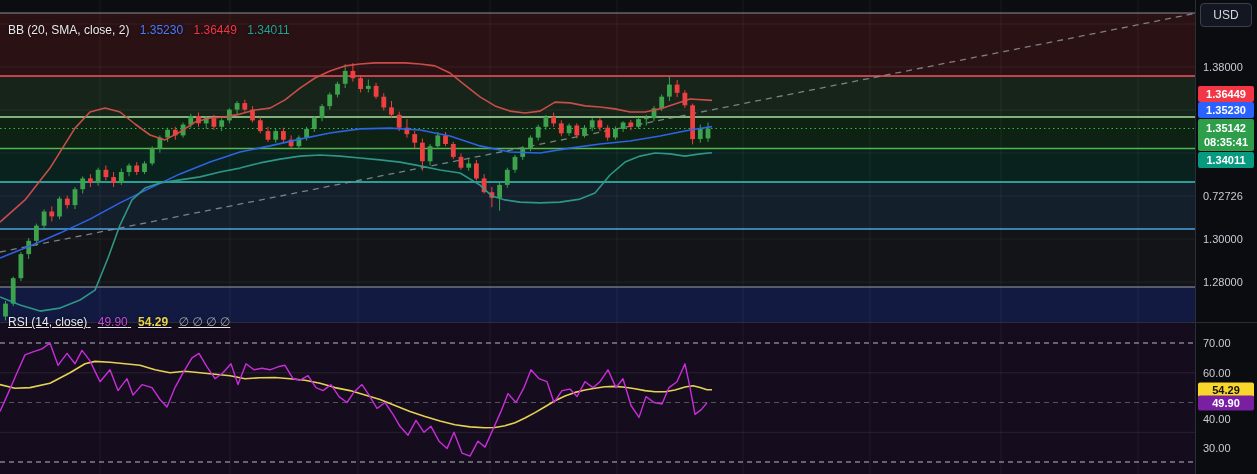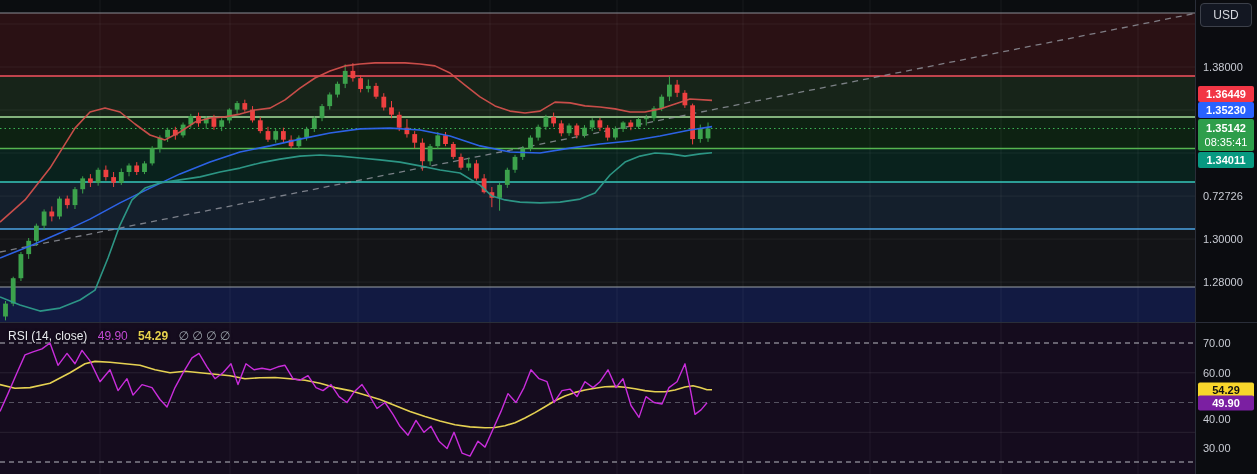--- a/index.html
+++ b/index.html
@@ -6,21 +6,21 @@
   #app{position:relative;width:1257px;height:474px;background:#0b0d10;overflow:hidden;
        font-family:"Liberation Sans","DejaVu Sans",sans-serif;-webkit-font-smoothing:antialiased;}
   svg{position:absolute;left:0;display:block;}
   #price-pane{top:0;}
   #rsi-pane{top:323px;}
   .legend{position:absolute;left:8px;z-index:30;font-size:12px;color:#e8eaee;white-space:nowrap;
           text-shadow:0 0 3px rgba(0,0,0,.7);}
   .legend .v{margin-left:7px;}
   #legend-row1{top:6px;}
   #legend-row2{top:23px;}
-  #rsi-legend{top:329px;}
+  #rsi-legend{top:315px;text-decoration:underline;}
   .green{color:#3cb454;} .blue{color:#4a7bff;} .red{color:#f23645;} .teal{color:#1fa393;}
   .purple{color:#c24ad4;} .yellow{color:#e7d24e;} .gray{color:#9aa0aa;}
   #axis{position:absolute;left:1195px;top:0;width:62px;height:474px;background:#0b0c10;
         border-left:1px solid #2a2e39;z-index:20;}
   .tick{position:absolute;left:7px;transform:translateY(-50%);font-size:11px;color:#c9ccd4;}
   .badge{position:absolute;left:2px;width:56px;transform:translateY(-50%);text-align:center;
          font-size:11px;line-height:15px;color:#fff;border-radius:2px;font-weight:bold;}
   #usd-btn{position:absolute;left:4px;top:3px;width:50px;height:22px;line-height:22px;text-align:center;
            color:#d6d8de;font-size:12px;border:1px solid #3c404a;border-radius:4px;background:#131722;cursor:pointer;}
   #pane-sep{position:absolute;left:0;top:322px;width:1257px;height:1px;background:#2a2e39;z-index:25;}
@@ -450,20 +450,26 @@
       <line x1="0" y1="109.3" x2="1195" y2="109.3" stroke="rgba(255,255,255,0.09)"></line>
       <line x1="0" y1="79.5" x2="1195" y2="79.5" stroke="#9598a1" opacity="0.5" stroke-dasharray="5 4"></line>
       <line x1="0" y1="20.0" x2="1195" y2="20.0" stroke="#d5d8dd" opacity="0.85" stroke-dasharray="5 4"></line>
       <line x1="0" y1="139.0" x2="1195" y2="139.0" stroke="#d5d8dd" opacity="0.85" stroke-dasharray="5 4"></line>
       <polyline points="0,61.6 15,65.2 30,64.6 50,60.2 70,49.8 85,40.8 95,38.4 110,39.3 125,40.8 140,42.3 155,46.8 170,49.8 185,48.3 200,49.8 215,51.2 230,52.7 245,55.7 260,54.8 275,54.5 290,55.7 305,57.2 320,60.2 335,64.6 350,67.6 365,72.1 380,76.5 395,82.5 410,88.4 425,93.5 440,97.9 455,101.8 470,103.9 485,104.8 495,104.5 505,102.7 515,99.7 525,95.0 535,89.6 545,83.7 555,77.7 565,73.0 575,69.4 585,67.0 595,65.2 605,63.7 615,63.4 625,64.3 635,65.8 645,67.6 655,68.8 665,68.8 675,67.0 685,64.0 693,62.8 700,64.6 707,66.7 712,66.7" fill="none" stroke="#e5d152" stroke-width="1.6" stroke-linejoin="round"></polyline>
       <polyline points="0,88.4 8,70.6 17,49.8 25,31.9 33,28.9 42,25.9 50,20.0 58,42.3 67,30.4 75,40.8 82,27.4 90,37.9 100,58.7 110,46.8 118,67.6 127,55.7 133,72.1 142,61.6 152,64.6 160,76.5 167,84.0 175,64.6 183,49.8 192,34.9 199,30.4 207,43.8 215,55.7 223,49.8 231,40.8 238,61.6 246,40.8 254,46.8 262,45.3 270,46.8 278,43.8 285,42.3 293,55.7 300,57.2 308,52.7 316,64.6 323,67.6 331,61.6 339,73.6 347,79.5 354,69.1 362,61.6 370,73.6 377,85.5 385,79.5 393,91.4 400,103.3 408,112.2 416,97.4 424,109.3 431,103.3 439,118.2 447,125.6 454,109.3 462,130.1 470,133.1 478,118.2 485,124.1 493,106.3 501,88.4 508,70.6 516,79.5 524,64.6 531,46.8 539,55.7 547,58.7 554,79.5 562,67.6 570,66.1 577,73.6 585,58.7 593,64.6 600,58.7 608,46.8 616,64.6 623,55.7 631,82.5 639,94.4 646,73.6 654,79.5 662,81.0 669,64.6 677,58.7 685,40.8 690,64.6 695,91.4 701,86.9 707,79.8" fill="none" stroke="#c92ddb" stroke-width="1.4" stroke-linejoin="round"></polyline>
     </svg>
   <div id="pane-sep"></div>
 
 
+  <div class="legend" id="legend-row2">
+    <span>BB (20, SMA, close, 2)</span>
+    <span class="v blue">1.35230</span>
+    <span class="v red">1.36449</span>
+    <span class="v teal">1.34011</span>
+  </div>
 
   <div class="legend" id="rsi-legend">
     <span>RSI (14, close)</span>
     <span class="v purple">49.90</span>
     <span class="v yellow" style="font-weight:bold">54.29</span>
     <span class="v gray">∅  ∅  ∅  ∅</span>
   </div>
 
   <div id="axis">
     <div id="usd-btn">USD</div>
@@ -472,20 +478,20 @@
       <div class="tick" style="top: 239.1px;">1.30000</div>
       <div class="tick" style="top: 282.1px;">1.28000</div>
       <div class="tick" style="top: 343px;">70.00</div>
       <div class="tick" style="top: 372.8px;">60.00</div>
       <div class="tick" style="top: 419px;">40.00</div>
       <div class="tick" style="top: 448px;">30.00</div>
       <div class="badge" style="top: 94px; background: rgb(242, 54, 69); line-height: 14px; padding: 1px 0px;">1.36449</div>
       <div class="badge" style="top: 110px; background: rgb(41, 98, 255); line-height: 14px; padding: 1px 0px;">1.35230</div>
       <div class="badge" style="top: 135px; background: rgb(46, 158, 75); line-height: 14px; padding: 2px 0px;">
         <div>1.35142</div>
-        <div style="font-weight:normal">08:35:41</div>
+        <div style="font-weight:bold">08:35:41</div>
       </div>
       <div class="badge" style="top: 160px; background: rgb(8, 153, 129); line-height: 14px; padding: 1px 0px;">1.34011</div>
       <div class="badge" style="top: 389.7px; background: rgb(248, 214, 43); color: rgb(17, 17, 17);">54.29</div>
       <div class="badge" style="top: 402.8px; background: rgb(123, 31, 162); color: rgb(255, 255, 255);">49.90</div>
     </div>
 
 </div>
 
 </body></html>

